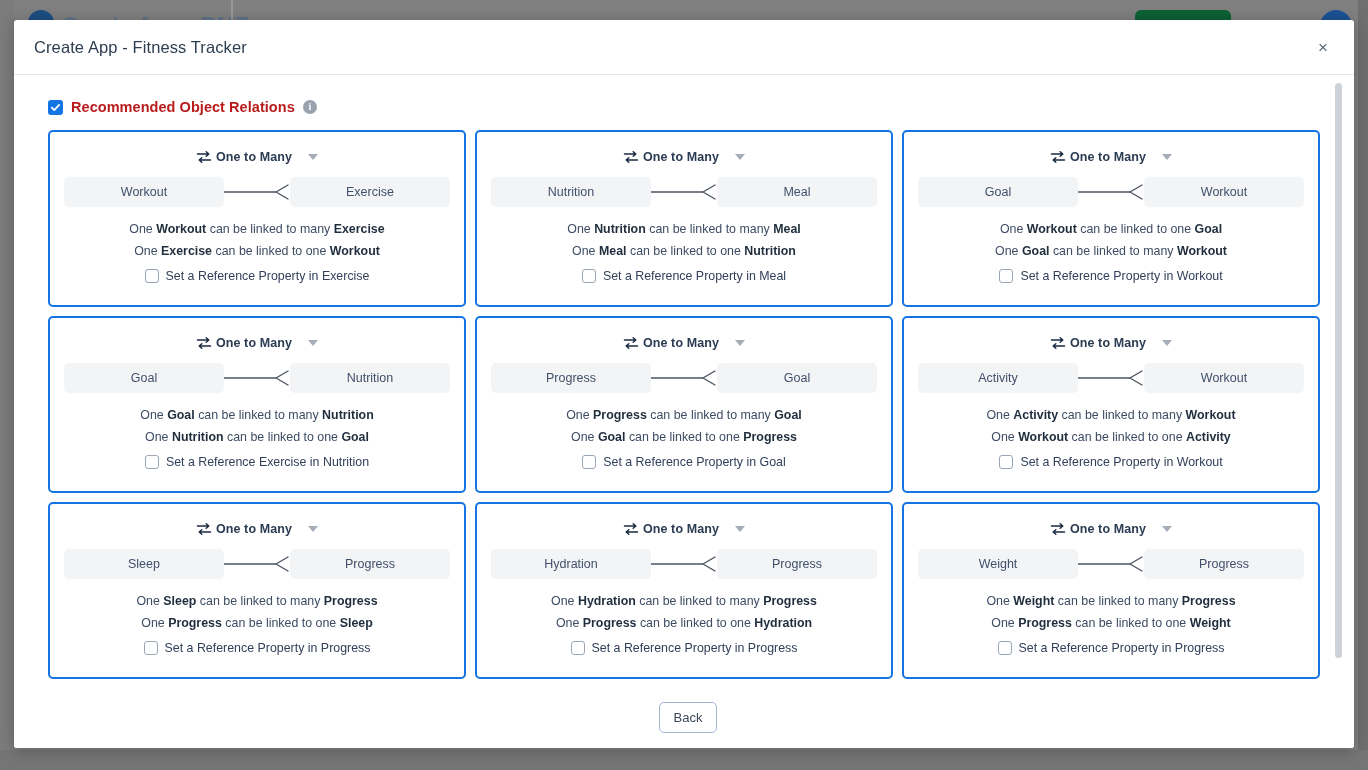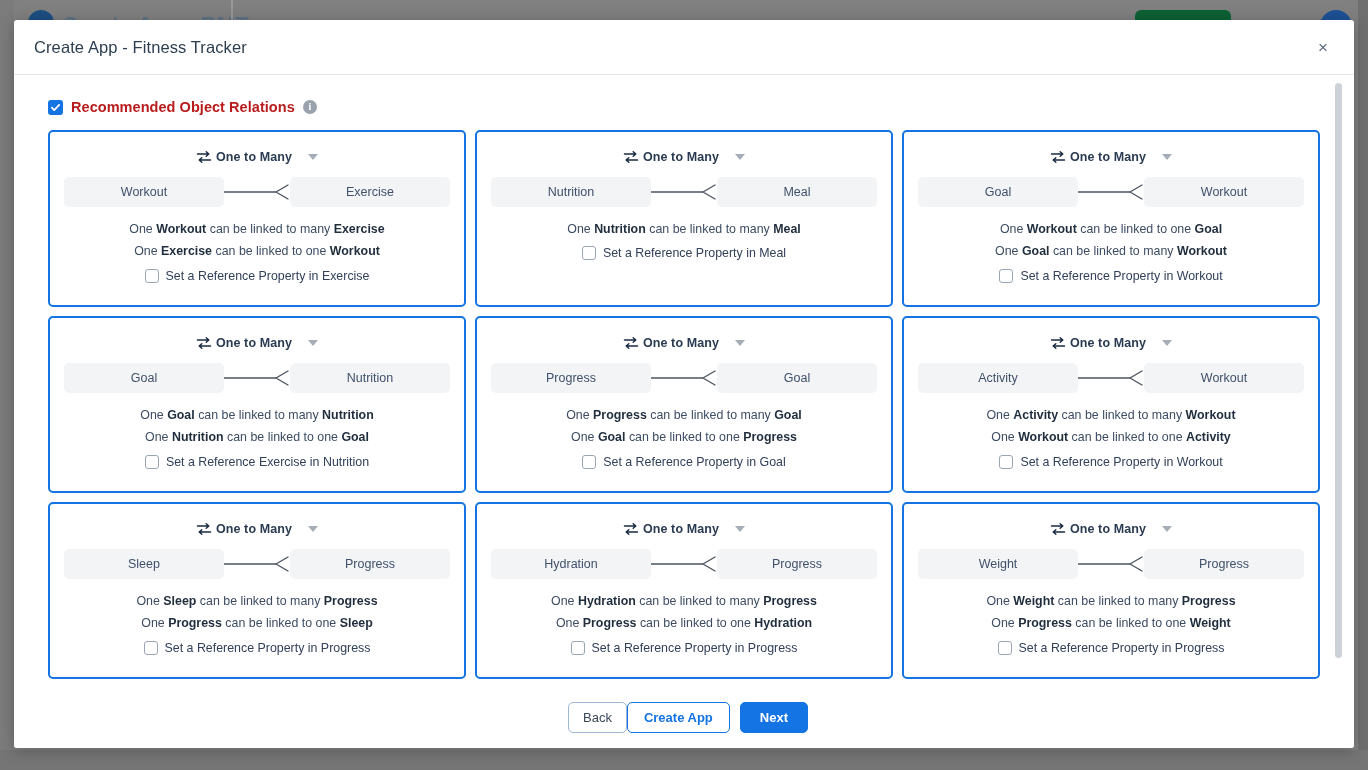--- a/index.html
+++ b/index.html
@@ -437,20 +437,21 @@
       <div class="connector">
         <svg width="66" height="30" viewBox="0 0 66 30">
           <path d="M0 15 H52" stroke="#4c5561" stroke-width="1.4" fill="none"></path>
           <path d="M64 8 L52 15 L64 22" stroke="#4c5561" stroke-width="1.4" fill="none" stroke-linecap="round" stroke-linejoin="round"></path>
         </svg>
       </div>
       <div class="entity-pill">Meal</div>
     </div>
 
     <div class="desc-line">One <b>Nutrition</b> can be linked to many <b>Meal</b></div>
+    <div class="desc-line">One <b>Meal</b> can be linked to one <b>Nutrition</b></div>
 
     <div class="ref-row">
       <span class="cb-empty"></span>
       <span class="ref-label">Set a Reference Property in Meal</span>
     </div>
   </div>
           <div class="rel-card">
     <div class="card-top">
       <span class="swap-icon">
         <svg width="16" height="16" viewBox="0 0 16 16">
@@ -670,18 +671,14 @@
         </div>
     </div>
 
     <div class="scroll-track">
       <div class="scroll-thumb"></div>
     </div>
   </div>
 
   <div class="modal-footer">
     <button class="btn btn-back">Back</button>
-    <div class="footer-right">
-      <button class="btn btn-outline-blue">Create App</button>
-      <button class="btn btn-filled-blue">Next</button>
-    </div>
   </div>
 </div>
 
 </body></html>

